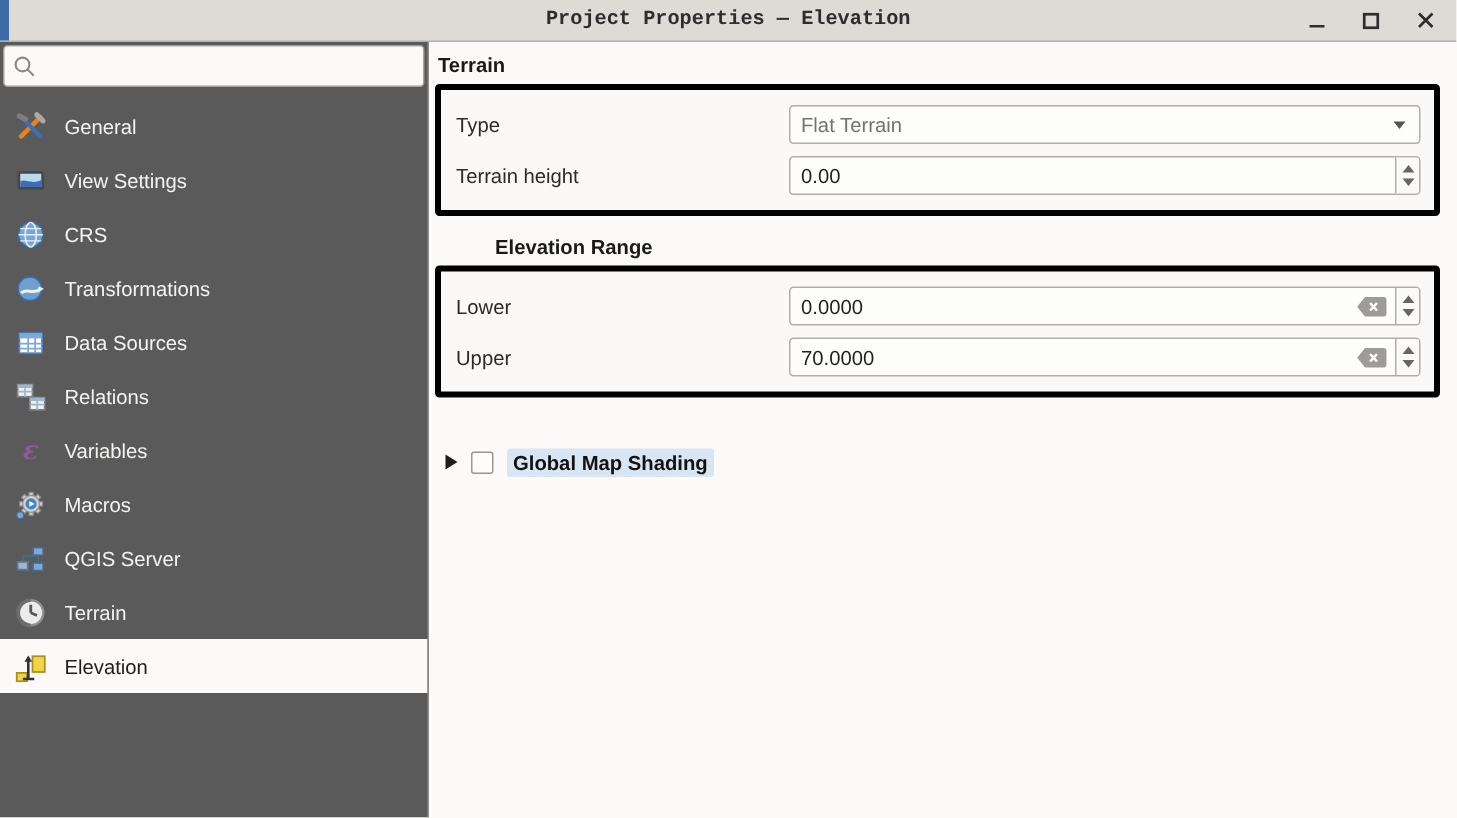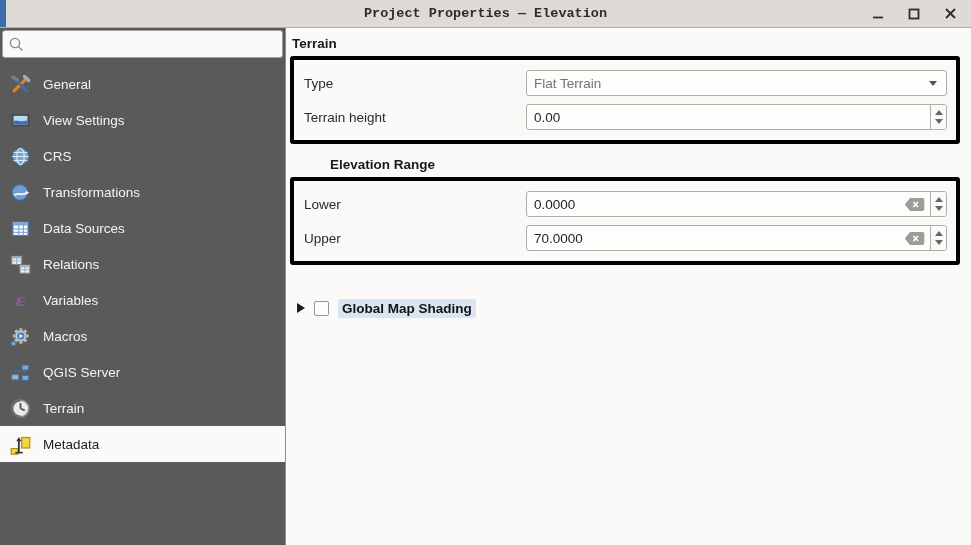--- a/index.html
+++ b/index.html
@@ -204,21 +204,21 @@
         </div>
 
         <div class="nav-item selected">
           <svg viewBox="0 0 18 18">
               <rect x="10" y="3" width="7" height="9" fill="#f2d544" stroke="#a98f1c"></rect>
               <rect x="1" y="12.5" width="5.8" height="4.8" fill="#f2d544" stroke="#a98f1c"></rect>
               <path d="M7.6 16 V5" stroke="#333" stroke-width="1.5" fill="none"></path>
               <polygon points="5.4,6.2 7.6,2.6 9.8,6.2" fill="#333"></polygon>
               <path d="M4.5 16 H11" stroke="#333" stroke-width="1.3"></path>
             </svg>
-          <span>Metadata</span>
+          <span>Elevation</span>
         </div>
 
       </nav>
     </aside>
 
     <main class="content">
 
       <div class="section-title">Terrain</div>
 
       <div class="groupbox">

